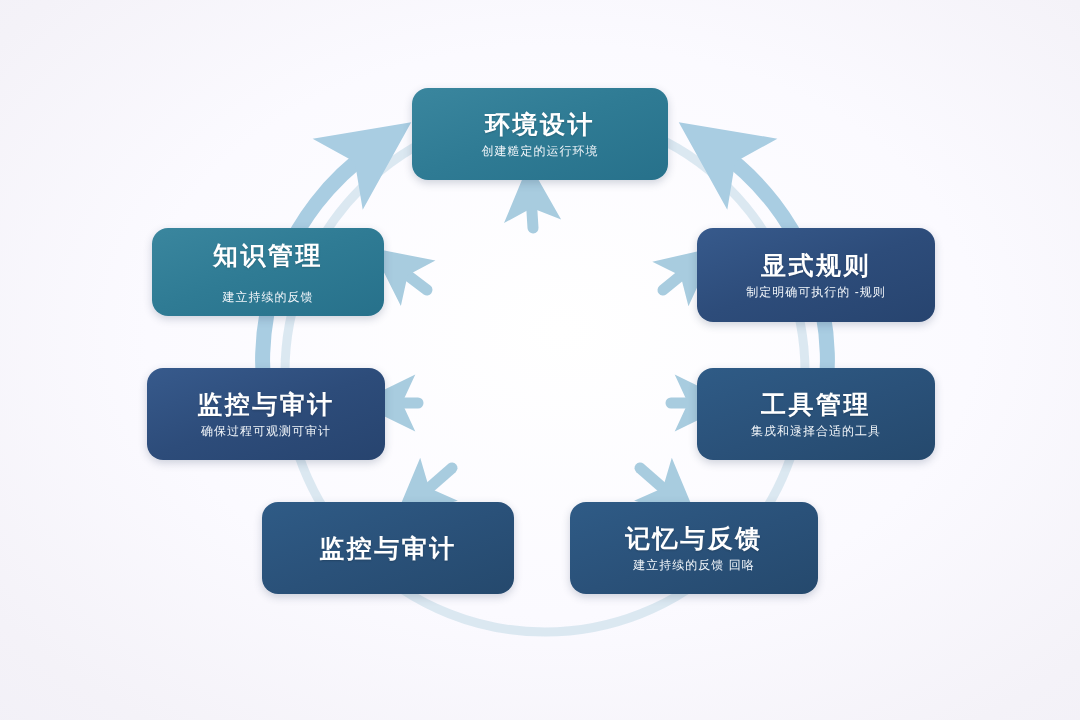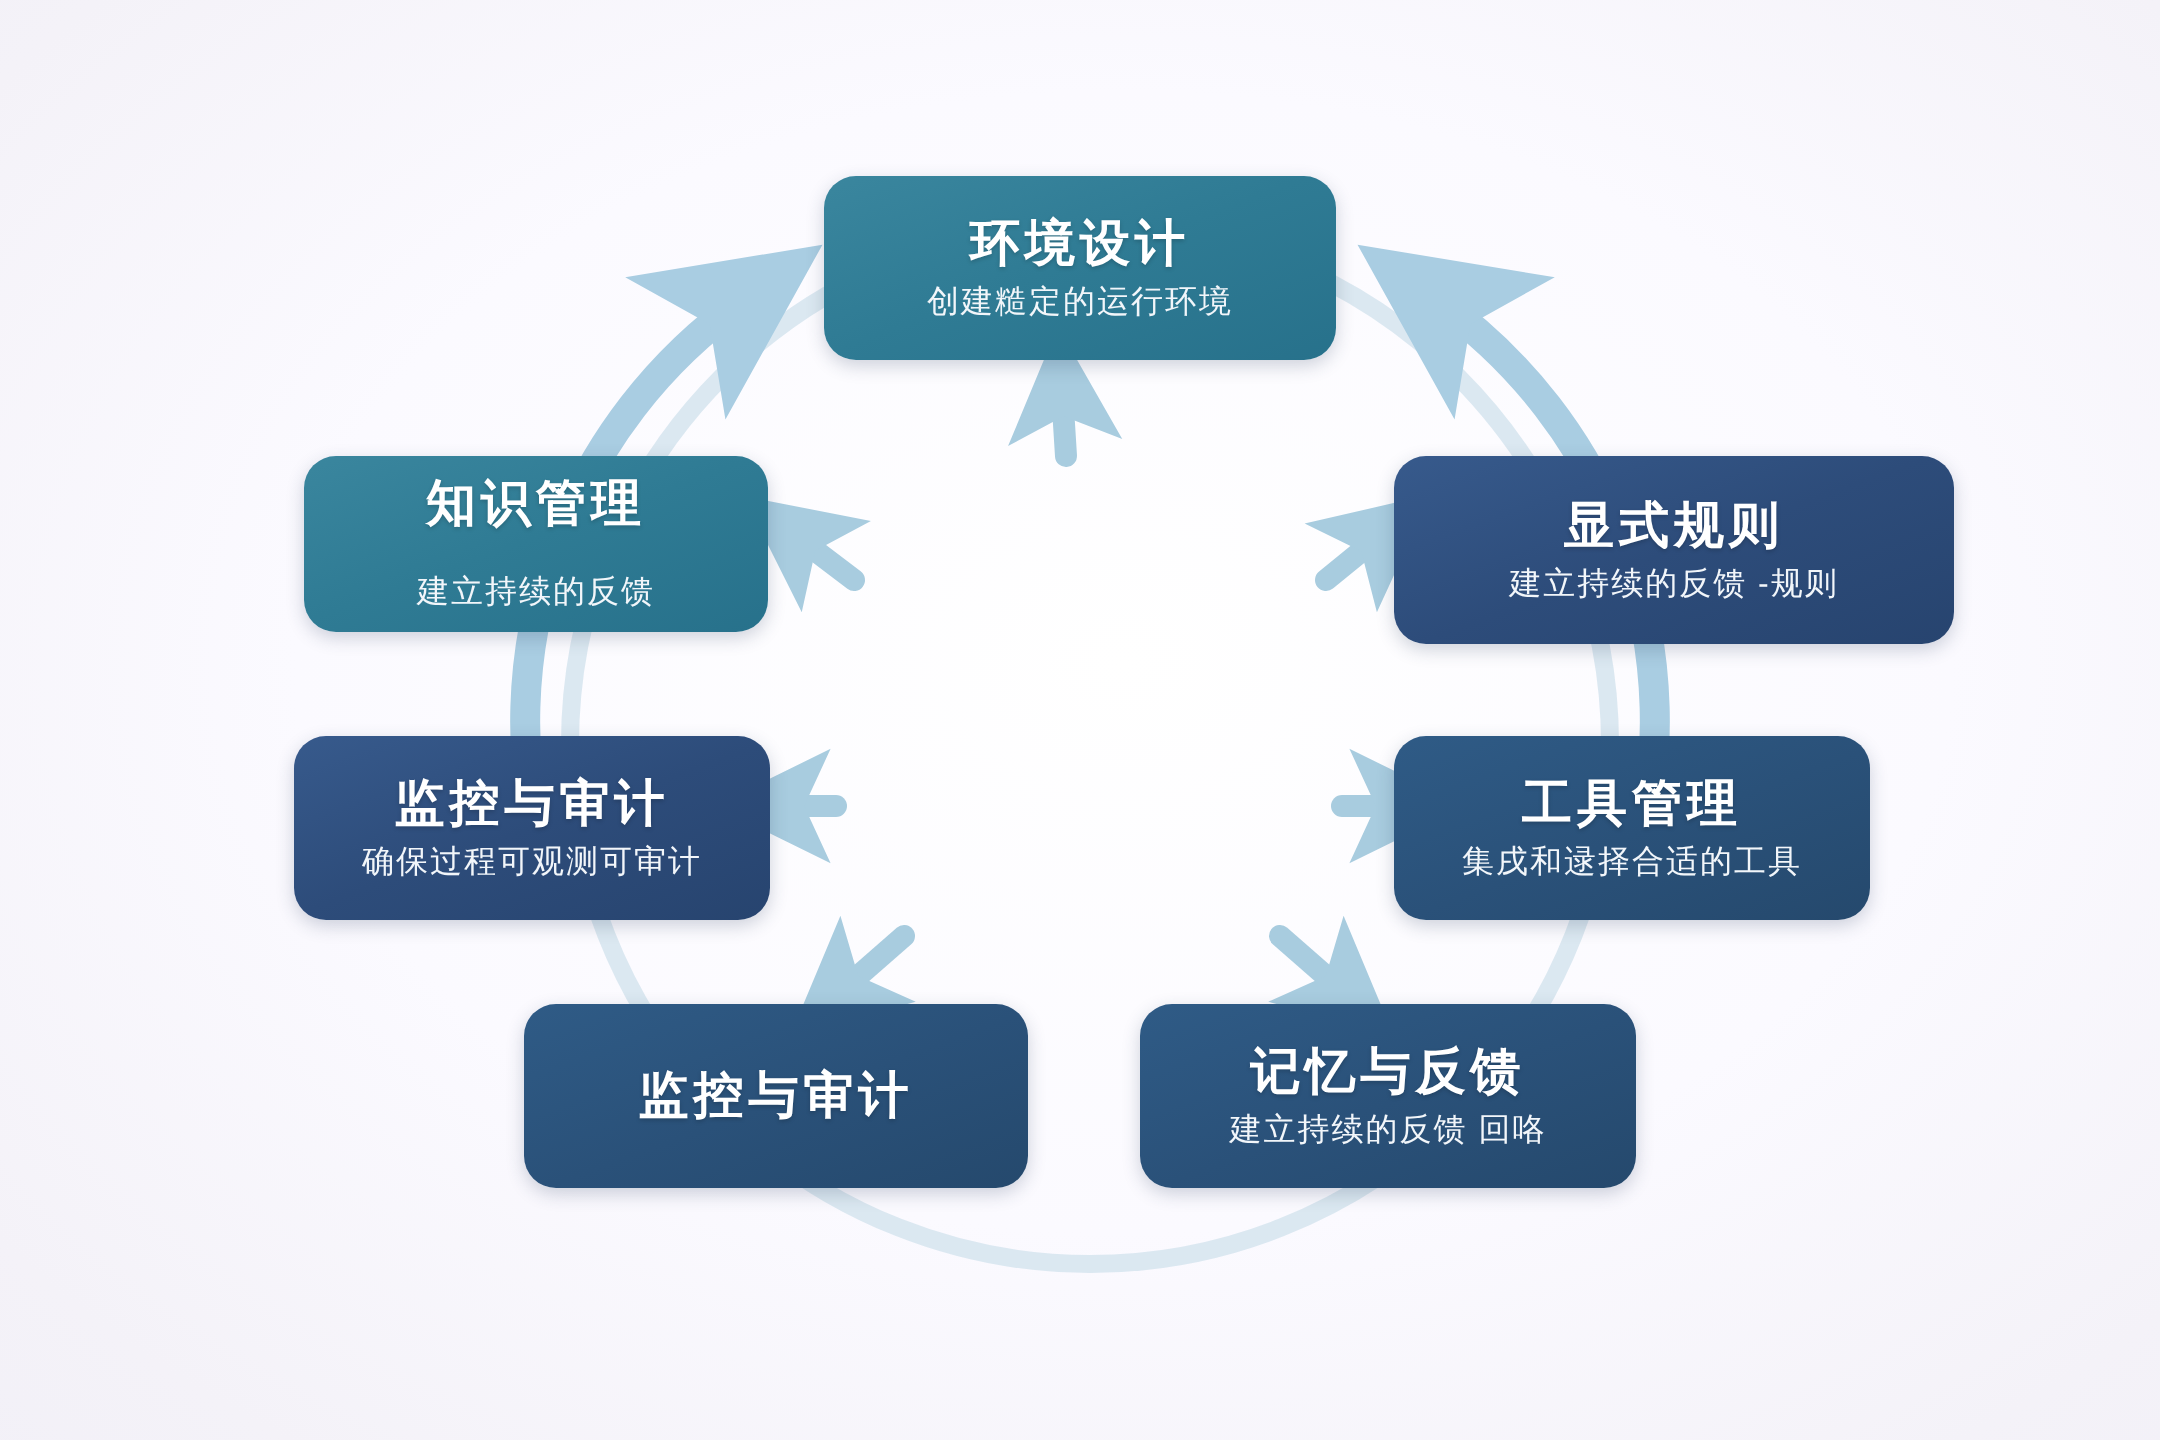--- a/index.html
+++ b/index.html
@@ -85,35 +85,35 @@
   }
   .node .n-title {
     font-size: 25px;
     font-weight: bold;
     color: #ffffff;
     letter-spacing: 2.5px;
     line-height: 1.2;
     text-shadow: 0 1px 2px rgba(0,0,0,0.18);
   }
   .node .n-desc {
-    font-size: 16px;
+    font-size: 12px;
     color: #f2f6fa;
     letter-spacing: 1px;
     margin-top: 5px;
     line-height: 1.25;
     white-space: nowrap;
   }
 
   .node.teal  { background: linear-gradient(160deg, #3a869e 0%, #2f7b94 48%, #27718b 100%); }
   .node.navy  { background: linear-gradient(160deg, #375a8c 0%, #2d4c7a 50%, #27446f 100%); }
   .node.steel { background: linear-gradient(160deg, #2f5b86 0%, #2a5179 52%, #25496d 100%); }
 
   
   .node-env     { left: 412px; top: 88px;  width: 256px; height: 92px;  }
-  .node-rules   { left: 697px; top: 228px; width: 280px; height: 94px;  }
+  .node-rules   { left: 697px; top: 228px; width: 238px; height: 94px;  }
   .node-tools   { left: 697px; top: 368px; width: 238px; height: 92px;  }
   .node-memory  { left: 570px; top: 502px; width: 248px; height: 92px;  }
   .node-monitor2{ left: 262px; top: 502px; width: 252px; height: 92px;  }
   .node-monitor1{ left: 147px; top: 368px; width: 238px; height: 92px;  }
   .node-knowl   { left: 152px; top: 228px; width: 232px; height: 88px; gap: 15px;  }
 </style>
 </head>
 <body>
 
 <div id="stage">
@@ -146,21 +146,21 @@
   </svg>
 
 
   <div class="node teal node-env">
     <div class="n-title">环境设计</div>
     <div class="n-desc">创建糙定的运行环境</div>
   </div>
 
   <div class="node navy node-rules">
     <div class="n-title">显式规则</div>
-    <div class="n-desc">建立持续的反馈 -规则</div>
+    <div class="n-desc">制定明确可执行的 -规则</div>
   </div>
 
   <div class="node steel node-tools">
     <div class="n-title">工具管理</div>
     <div class="n-desc">集戌和逯择合适的工具</div>
   </div>
 
   <div class="node steel node-memory">
     <div class="n-title">记忆与反馈</div>
     <div class="n-desc">建立持续的反馈 回咯</div>

